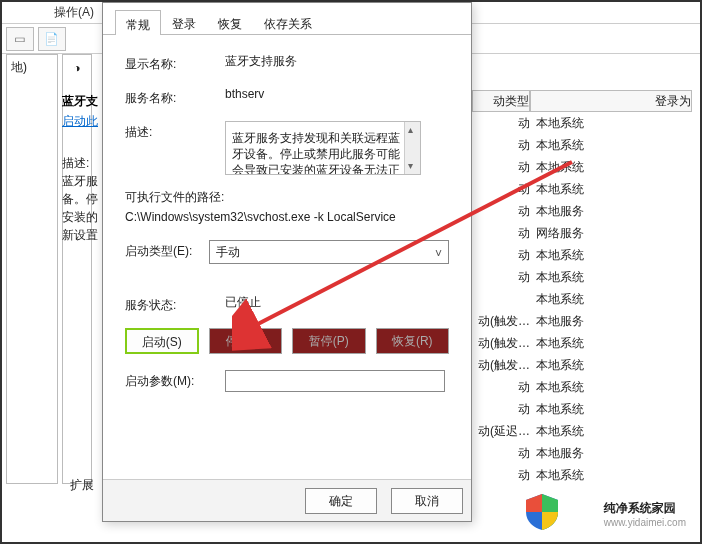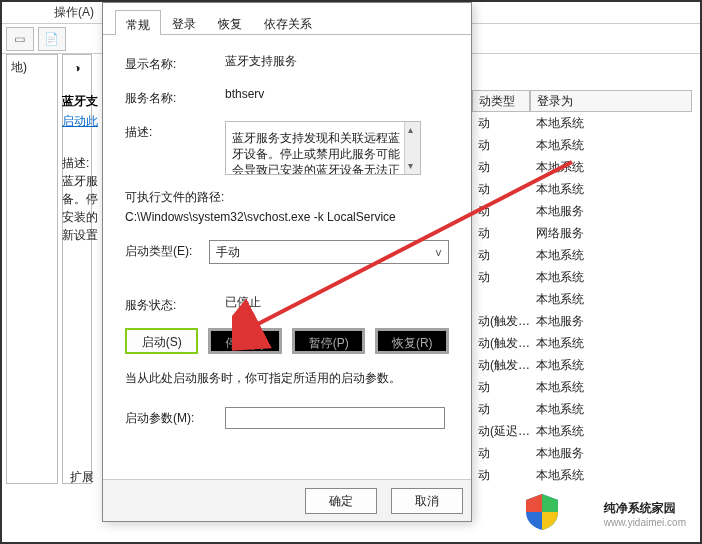--- a/index.html
+++ b/index.html
@@ -4,21 +4,21 @@
 <style>
 * { box-sizing: border-box; margin: 0; padding: 0; font-family: "Microsoft YaHei", "SimSun", sans-serif; font-size: 12px; color: #222; }
 body { background: #fff; width: 702px; height: 544px; overflow: hidden; position: relative; }
 .frame { border: 2px solid #333; width: 702px; height: 544px; position: relative; }
 .topmenu { height: 22px; border-bottom: 1px solid #ccc; display: flex; align-items: center; padding-left: 4px; gap: 16px; }
 .topmenu span { color: #333; margin-left: 48px; }
 .toolbar { height: 30px; border-bottom: 1px solid #ccc; display: flex; align-items: center; padding-left: 4px; gap: 4px; }
 .tbtn { width: 28px; height: 24px; border: 1px solid #bbb; background: #f7f7f7; display: flex; align-items: center; justify-content: center; color: #666; }
 .pane-left { position: absolute; left: 4px; top: 52px; width: 52px; height: 430px; border: 1px solid #bbb; background: #fff; padding: 4px; }
 .pane-mid { position: absolute; left: 60px; top: 52px; width: 30px; height: 430px; border: 1px solid #bbb; background: #fff; padding-top: 6px; text-align: center; }
-.svc-list { position: absolute; left: 470px; top: 88px; right: 8px; bottom: 30px; overflow: hidden; }
+.svc-list { position: absolute; left: 470px; top: 88px; right: 8px; bottom: 30px; overflow: hidden; text-align: right; }
 .svc-head { display: flex; height: 22px; }
 .svc-head div { border: 1px solid #bbb; background: #f7f7f7; padding-left: 6px; line-height: 20px; }
 .svc-rows div.row { display: flex; height: 22px; line-height: 22px; }
 .svc-rows div.row span:first-child { width: 58px; padding-left: 6px; }
 .svc-rows div.row span:last-child { padding-left: 6px; }
 .descblock { position: absolute; left: 60px; top: 90px; width: 36px; line-height: 18px; }
 
 .dialog { position: absolute; left: 100px; top: 0; width: 370px; height: 520px; background: #fff; border: 1px solid #888; box-shadow: 2px 2px 10px rgba(0,0,0,.2); }
 .tabs { display: flex; border-bottom: 1px solid #bbb; height: 32px; padding-left: 12px; }
 .tab { padding: 6px 10px; border: 1px solid transparent; border-bottom: none; margin-top: 6px; }
@@ -28,32 +28,32 @@
 .fld .lbl { width: 100px; padding-top: 3px; }
 .fld .val { flex: 1; }
 .descbox { width: 196px; height: 54px; border: 1px solid #bbb; padding: 8px 18px 4px 6px; line-height: 16px; font-size: 12px; position: relative; overflow: hidden; }
 .descbox .sb { position: absolute; right: 0; top: 0; bottom: 0; width: 16px; background: #eee; border-left: 1px solid #ccc; }
 .descbox .sb::before { content: "▴"; position: absolute; top: 0; left: 3px; font-size: 10px; color: #666; }
 .descbox .sb::after { content: "▾"; position: absolute; bottom: 0; left: 3px; font-size: 10px; color: #666; }
 .select { width: 240px; height: 24px; border: 1px solid #888; padding: 0 6px; background: #fff; position: relative; line-height: 22px; }
 .select::after { content: "˅"; position: absolute; right: 6px; top: 2px; color: #555; }
 .stateblock { margin-top: 30px; }
 .btnrow { display: flex; gap: 10px; margin: 12px 0 16px; }
-.btn { width: 78px; height: 26px; border: 3px solid #a3a3a3; background: #000000; text-align: center; line-height: 24px; }
+.btn { width: 78px; height: 26px; border: 1px solid #a3a3a3; background: #7f1d1d; text-align: center; line-height: 24px; }
 .btn.start { border: 2px solid #84cc16; color: #222; background: #fdfdfd; }
 .btn.dis { color: #aaa; }
 .paraminput { width: 220px; height: 22px; border: 1px solid #888; }
 .dlgfoot { position: absolute; left: 0; right: 0; bottom: 0; height: 42px; border-top: 1px solid #ccc; background: #f3f3f3; display: flex; justify-content: flex-end; align-items: center; padding-right: 8px; gap: 14px; }
 .fbtn { width: 72px; height: 26px; border: 1px solid #888; background: #fdfdfd; text-align: center; line-height: 24px; }
 
 .arrow-svg { position: absolute; left: 230px; top: 150px; pointer-events: none; }
 .shield { position: absolute; right: 140px; bottom: 10px; }
 .brand { position: absolute; right: 14px; bottom: 14px; font-size: 14px; font-weight: bold; color: #1b3d8c; }
 .brand small { display: block; font-size: 10px; color: #999; font-weight: normal; text-align: right; }
-.ext { position: absolute; left: 68px; bottom: 56px; font-size: 12px; }
+.ext { position: absolute; left: 68px; bottom: 48px; font-size: 12px; }
 </style>
 </head>
 <body>
 
 <div class="frame">
   <div class="topmenu">
     <span>操作(A)</span>
     <span>查看(V)</span>
   </div>
   <div class="toolbar">
@@ -192,21 +192,20 @@
         <div class="fld">
             <div class="lbl">服务状态:</div>
             <div class="val">已停止</div>
           </div>
         <div class="btnrow">
           <div class="btn start">启动(S)</div>
           <div class="btn dis">停止(T)</div>
           <div class="btn dis">暂停(P)</div>
           <div class="btn dis">恢复(R)</div>
         </div>
-        <div style="margin-bottom:20px">当从此处启动服务时，你可指定所适用的启动参数。</div>
         <div class="fld">
             <div class="lbl">启动参数(M):</div>
             <div class="val"><input class="paraminput" style=""></div>
           </div>
       </div>
     </div>
     <div class="dlgfoot">
       <div class="fbtn">确定</div>
       <div class="fbtn">取消</div>
     </div>

